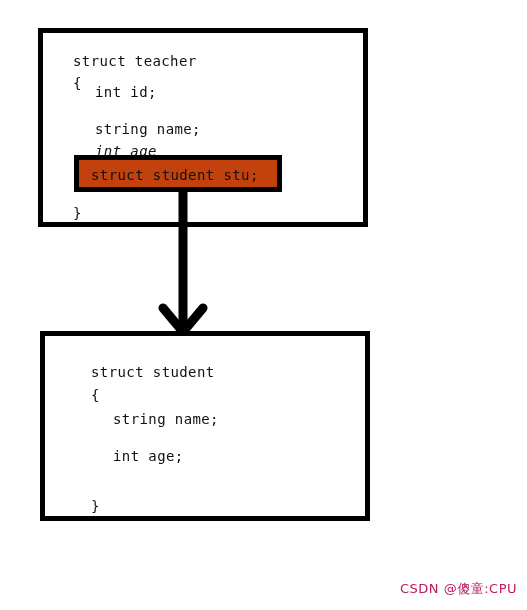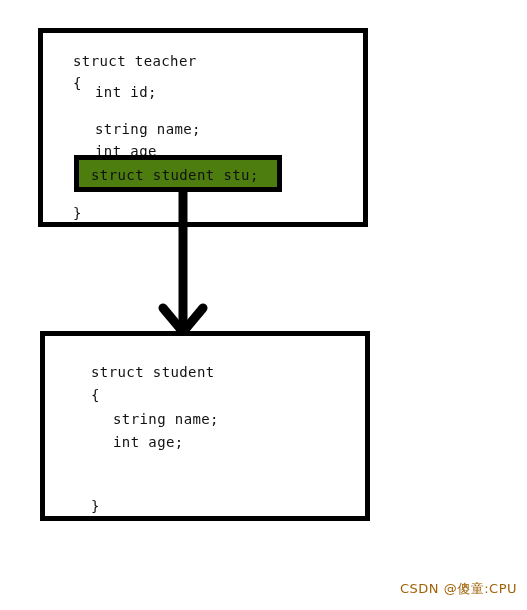--- a/index.html
+++ b/index.html
@@ -64,40 +64,40 @@
     line-height: 16px;
     letter-spacing: 0.4px;
   }
 
   
   #teacher-box .code-line { left: 30px; }
   #t-l0 { top: 20px; }
   #t-l1 { top: 42px; }
   #t-l2 { top: 51px; left: 52px !important; }
   #t-l3 { top: 88px; left: 52px !important; }
-  #t-l4 { top: 110px; left: 52px !important; }
+  #t-l4 { top: 110px; left: 52px !important; font-style: italic; }
   #t-l6 { top: 172px; }
 
   
   #student-box .code-line { left: 46px; }
   #s-l0 { top: 28px; text-align: right; }
   #s-l1 { top: 51px; }
   #s-l2 { top: 75px; left: 68px !important; }
-  #s-l3 { top: 98px; left: 68px !important; }
+  #s-l3 { top: 112px; left: 68px !important; }
   #s-l4 { top: 121px; left: 68px !important; }
   #s-l6 { top: 162px; }
 
   
   #nested-member-box {
     position: absolute;
     left: 74px;
     top: 155px;
     width: 208px;
     height: 37px;
-    background: #4d7c0f;
+    background: #c2410c;
     border: 5px solid #000000;
     box-sizing: border-box;
     z-index: 5;
   }
 
   #nested-member-box .code-line {
     position: absolute;
     left: 12px;
     top: 7px;
     font-size: 14px;
@@ -111,21 +111,21 @@
     top: 186px;
     width: 60px;
     height: 148px;
     z-index: 3;
   }
 
   #watermark {
     position: absolute;
     right: 10px;
     bottom: 12px;
-    color: #a16207;
+    color: #be185d;
     font-family: "DejaVu Sans", "Liberation Sans", sans-serif;
     font-size: 13px;
     letter-spacing: 0.5px;
     white-space: pre;
     user-select: none;
   }
 </style>
 </head>
 <body>
 

